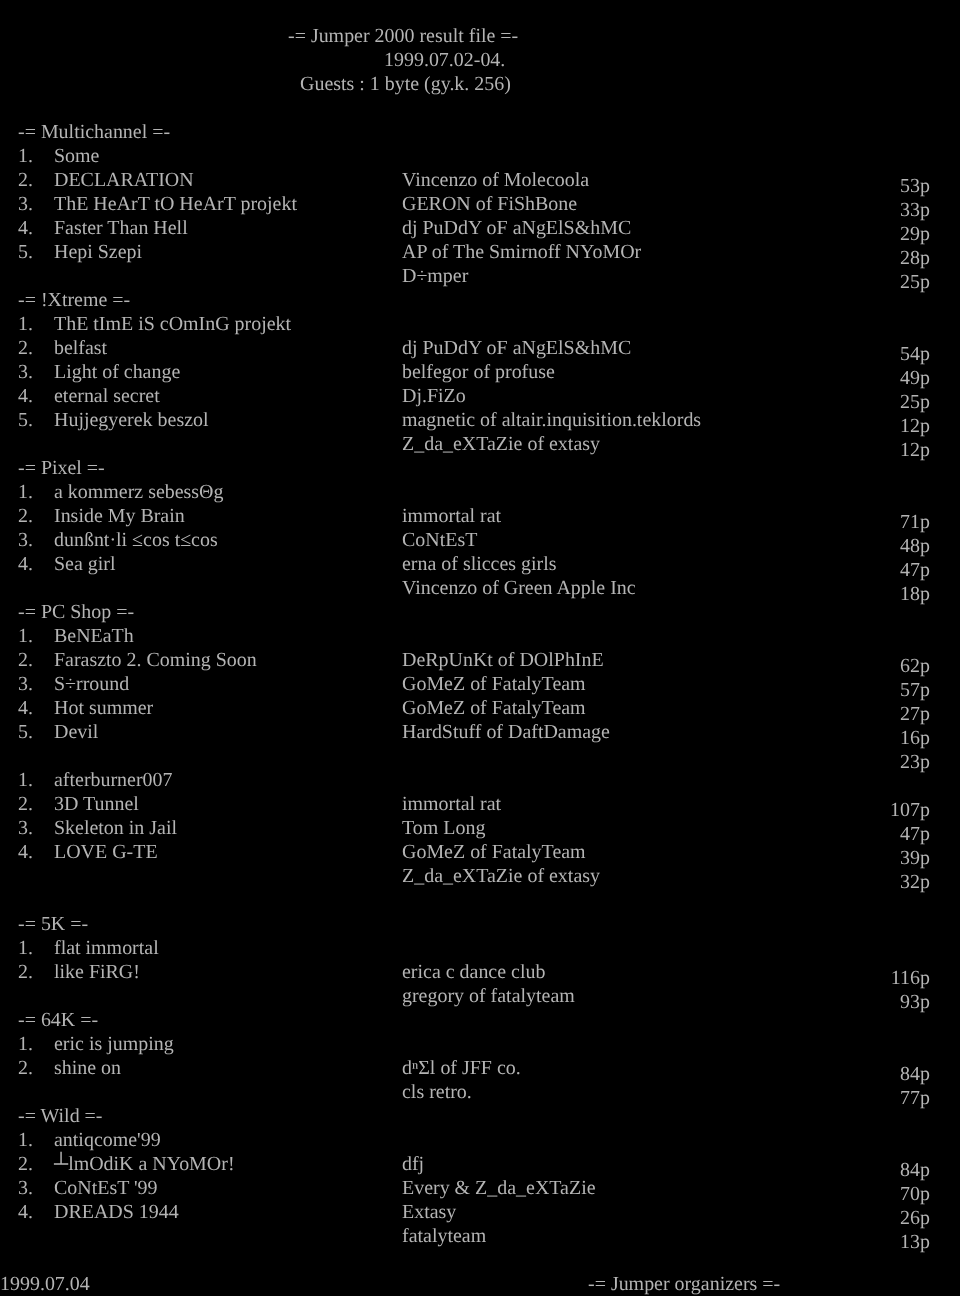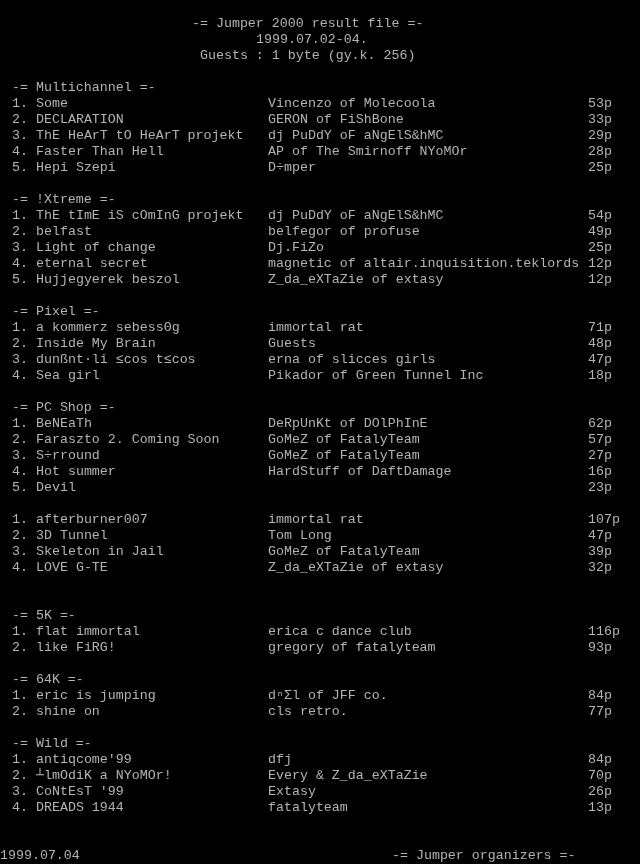--- a/index.html
+++ b/index.html
@@ -1,33 +1,33 @@
 <!DOCTYPE html>
 <html><head>
 <meta charset="utf-8">
 <style>
   html,body{margin:0;padding:0;background:#000;}
   .screen{
     position:relative;
     width:640px;height:864px;
     background:#000;
     color:#b4b4b4;
-    font-family:Liberation Mono, monospace;
+    font-family:Liberation Serif, serif;
     font-size:13.3px;
     line-height:16px;
     overflow:hidden;
   }
   .abs{position:absolute;white-space:pre;}
   .section{position:absolute;left:12px;width:640px;}
   .sec-h{position:relative;height:16px;white-space:pre;}
   .row{position:relative;height:16px;}
   .rank{position:absolute;left:0;white-space:pre;}
   .etitle{position:absolute;left:24px;white-space:pre;}
-  .author{position:absolute;left:256px;white-space:pre;}
-  .score{position:absolute;left:576px;width:32px;text-align:left;white-space:pre;}
+  .author{position:absolute;left:256px;white-space:pre;margin-top:16px;}
+  .score{position:absolute;left:576px;width:32px;text-align:right;white-space:pre;margin-top:20px;}
 </style>
 </head>
 <body>
 
 <div class="screen">
 
   <div class="abs" style="top:16px;left:192px">-= Jumper 2000 result file =-</div>
   <div class="abs" style="top:32px;left:256px">1999.07.02-04.</div>
   <div class="abs" style="top:48px;left:200px">Guests : 1 byte (gy.k. 256)</div>
 
@@ -103,33 +103,33 @@
     <div class="sec-h">-= Pixel =-</div>
     <div class="row">
       <span class="rank">1.</span>
         <span class="etitle">a kommerz sebessΘg</span>
         <span class="author">immortal rat</span>
         <span class="score">71p</span>
     </div>
     <div class="row">
       <span class="rank">2.</span>
         <span class="etitle">Inside My Brain</span>
-        <span class="author">Guests</span>
+        <span class="author">CoNtEsT</span>
         <span class="score">48p</span>
     </div>
     <div class="row">
       <span class="rank">3.</span>
         <span class="etitle">dunßnt·li ≤cos t≤cos</span>
         <span class="author">erna of slicces girls</span>
         <span class="score">47p</span>
     </div>
     <div class="row">
       <span class="rank">4.</span>
         <span class="etitle">Sea girl</span>
-        <span class="author">Pikador of Green Tunnel Inc</span>
+        <span class="author">Vincenzo of Green Apple Inc</span>
         <span class="score">18p</span>
     </div>
   </div>
 
   <div class="section" style="top:400px">
     <div class="sec-h">-= PC Shop =-</div>
     <div class="row">
       <span class="rank">1.</span>
         <span class="etitle">BeNEaTh</span>
         <span class="author">DeRpUnKt of DOlPhInE</span>

